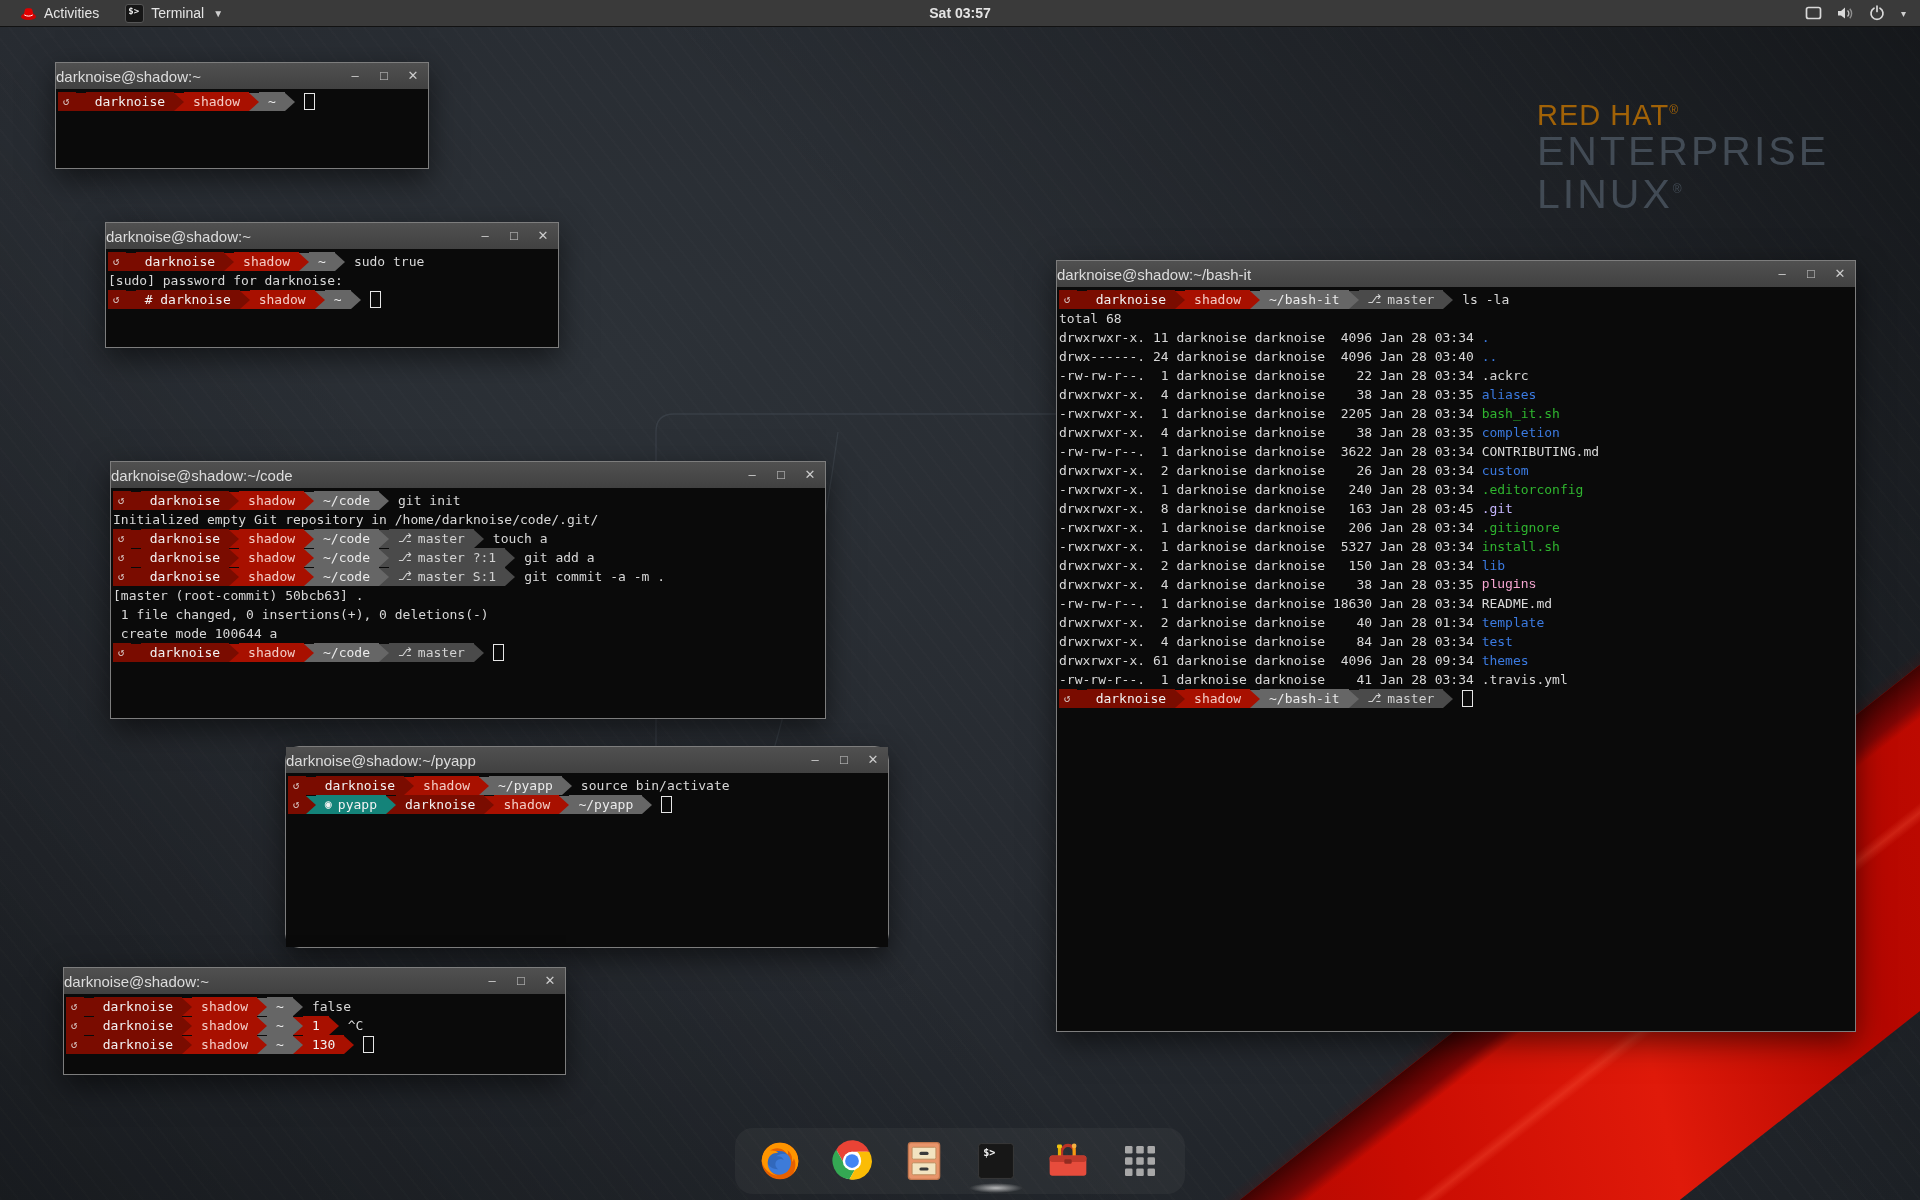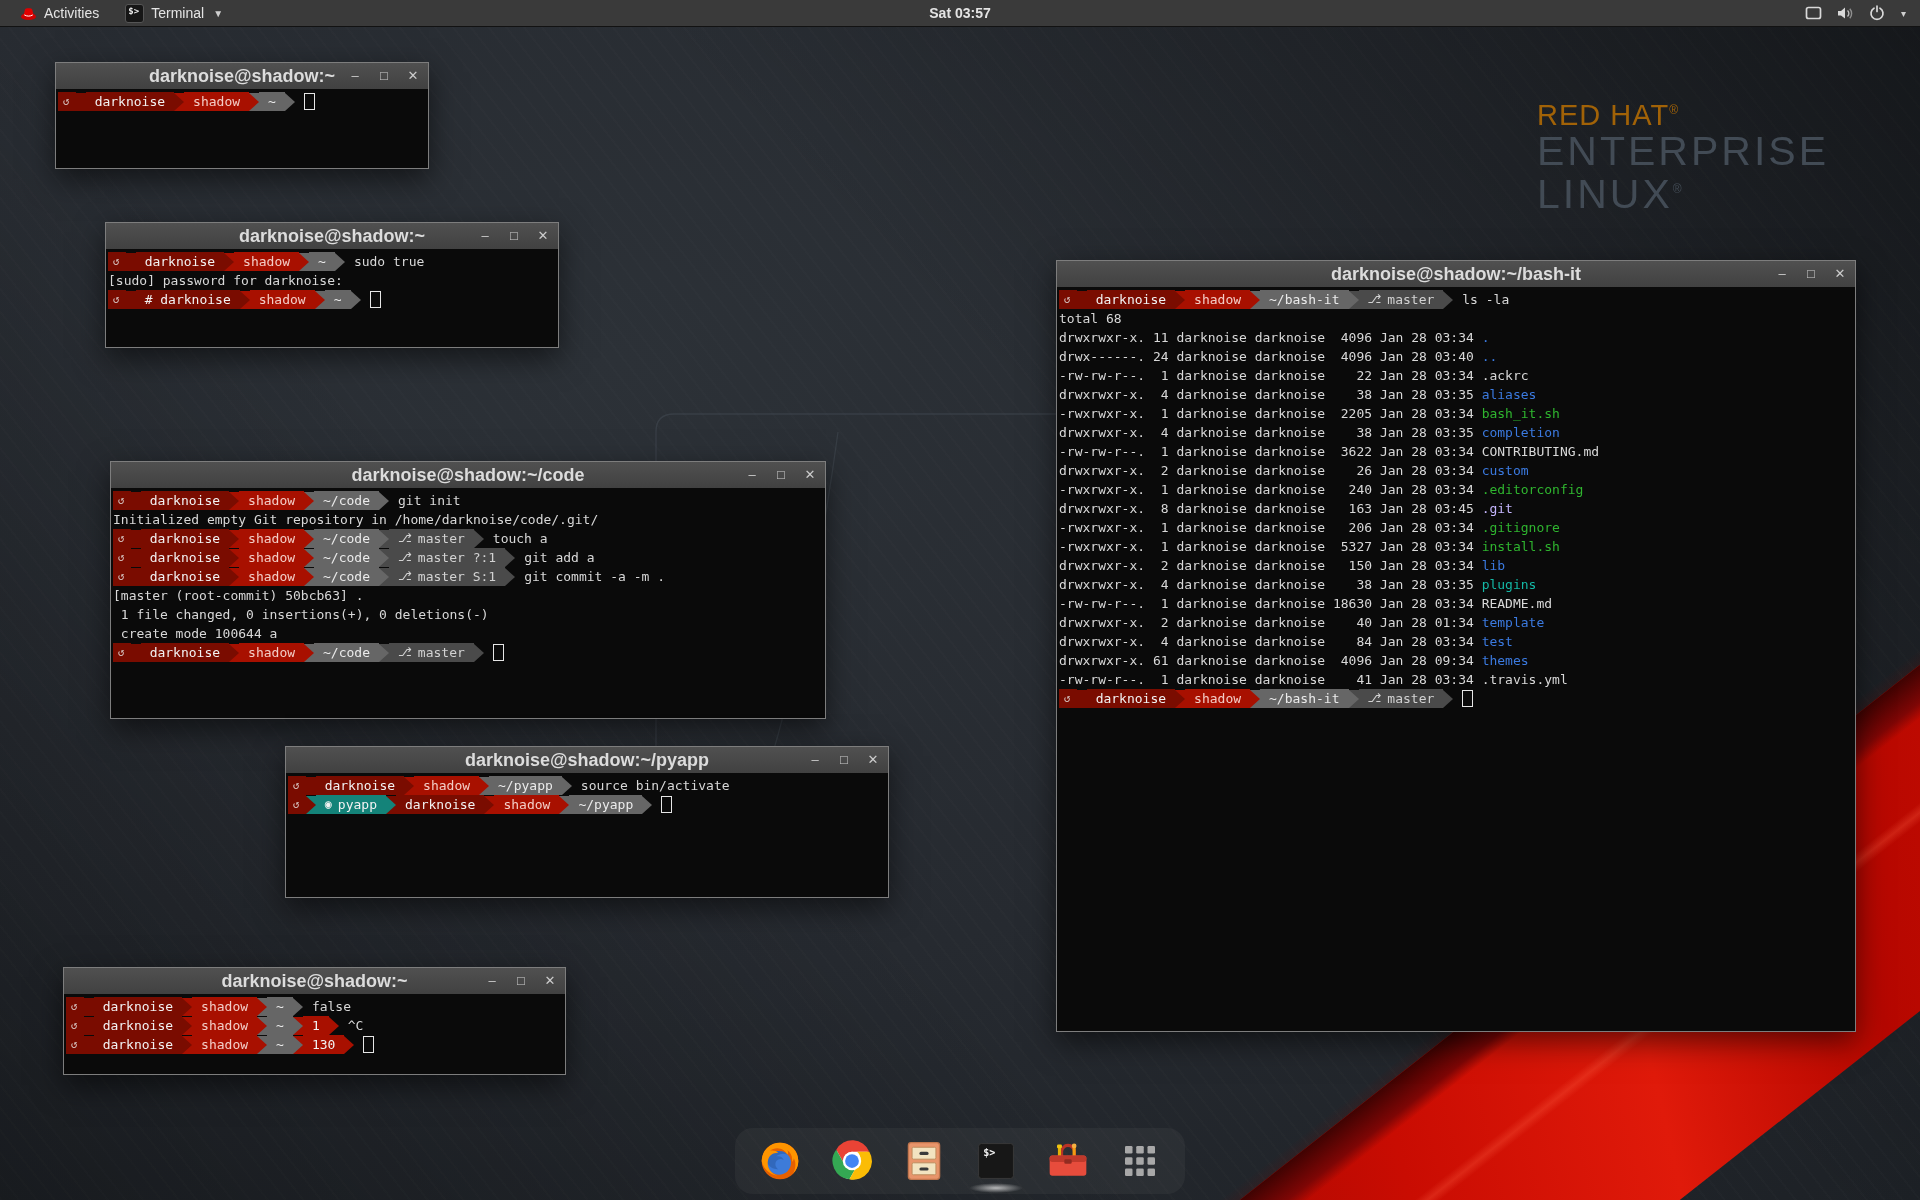--- a/index.html
+++ b/index.html
@@ -39,39 +39,39 @@
     background:linear-gradient(115deg,#8e0400,#c90c02 28%,#e01a0a 46%,#b50700 62%,#cd0f03 82%,#9a0500);}
   .rb-main:before{content:"";position:absolute;left:0;top:0;width:100%;height:42px;
     background:linear-gradient(#3f0302,#7e0605 70%,rgba(126,6,5,0));}
   .rb-main:after{content:"";position:absolute;left:0;top:108px;width:100%;height:16px;
     background:linear-gradient(rgba(255,90,60,0),rgba(255,96,66,.30),rgba(255,90,60,0));}
   
   .term{position:absolute;z-index:5;border:1px solid #7d7d7d;box-shadow:0 10px 28px rgba(0,0,0,.55);
     background:#0a0a0a;box-sizing:border-box;}
   .tbar{height:26px;background:linear-gradient(#505050,#414141);border-bottom:1px solid #262626;
     position:relative;display:flex;align-items:center;}
-  .ttl{position:absolute;left:0;right:0;text-align:center;font-weight:bold;font-size:18px;color:#dcdcdc;pointer-events:none;}
+  .ttl{position:absolute;left:0;right:0;font-weight:normal;font-size:15px;color:#dcdcdc;pointer-events:none;}
   .wbtns{position:absolute;right:8px;top:0;height:26px;display:flex;align-items:center;gap:15px;}
   .wb{color:#cccccc;font-size:13px;line-height:26px;width:14px;text-align:center;cursor:default;}
   .tbody{position:absolute;left:0;top:26px;right:0;bottom:0;background:#0a0a0a;padding:3px 2px;
     overflow:hidden;font:13px/19px "DejaVu Sans Mono","DejaVu Sans",monospace;color:#d8d8d8;}
   .tline{display:flex;align-items:center;height:19px;white-space:pre;}
   .tout{white-space:pre;}
   .seg{display:inline-flex;align-items:center;height:19px;padding:0 9px;white-space:pre;}
   .picon-seg{display:inline-flex;align-items:center;height:19px;padding:0 6px 0 5px;font-size:11px;}
   .parrow{width:0;height:0;border-top:9.5px solid transparent;border-bottom:9.5px solid transparent;
     border-left:10px solid transparent;flex:0 0 auto;}
   .cmd{margin-left:9px;white-space:pre;}
   .cursor{display:inline-block;width:9px;height:15px;border:1.5px solid #e6e6e6;margin-left:9px;background:transparent;}
   .seg .gicon,.seg .vicon{margin-right:6px;font-size:12px;}
   
   #term0{left:55px;top:62px;width:374px;height:107px;}
   #term1{left:105px;top:222px;width:454px;height:126px;}
   #term2{left:110px;top:461px;width:716px;height:258px;}
-  #term3{left:285px;top:746px;width:604px;height:152px;}
+  #term3{left:285px;top:746px;width:604px;height:202px;border-radius:14px;}
   #term4{left:63px;top:967px;width:503px;height:108px;}
   #term5{left:1056px;top:260px;width:800px;height:772px;}
   
   .dock{position:absolute;left:50%;transform:translateX(-50%);bottom:6px;z-index:8;
     display:flex;align-items:center;gap:26px;padding:10px 22px;border-radius:18px;
     background:rgba(130,130,130,.10);}
   .dock-item{width:46px;height:46px;position:relative;display:flex;align-items:center;justify-content:center;}
   .dock-item svg{display:block;}
   .run-glow{position:absolute;left:50%;transform:translateX(-50%);bottom:-9px;width:54px;height:10px;border-radius:50%;
     background:radial-gradient(ellipse at center, rgba(230,230,230,.75), rgba(230,230,230,0) 70%);}
@@ -230,21 +230,21 @@
       <div class="tline"><span class="tout">drwxrwxr-x.  4 darknoise darknoise    38 Jan 28 03:35 </span><span class="tout" style="color: rgb(59, 122, 224);">aliases</span></div>
       <div class="tline"><span class="tout">-rwxrwxr-x.  1 darknoise darknoise  2205 Jan 28 03:34 </span><span class="tout" style="color: rgb(47, 181, 47);">bash_it.sh</span></div>
       <div class="tline"><span class="tout">drwxrwxr-x.  4 darknoise darknoise    38 Jan 28 03:35 </span><span class="tout" style="color: rgb(59, 122, 224);">completion</span></div>
       <div class="tline"><span class="tout">-rw-rw-r--.  1 darknoise darknoise  3622 Jan 28 03:34 </span><span class="tout" style="color: rgb(216, 216, 216);">CONTRIBUTING.md</span></div>
       <div class="tline"><span class="tout">drwxrwxr-x.  2 darknoise darknoise    26 Jan 28 03:34 </span><span class="tout" style="color: rgb(59, 122, 224);">custom</span></div>
       <div class="tline"><span class="tout">-rwxrwxr-x.  1 darknoise darknoise   240 Jan 28 03:34 </span><span class="tout" style="color: rgb(47, 181, 47);">.editorconfig</span></div>
       <div class="tline"><span class="tout">drwxrwxr-x.  8 darknoise darknoise   163 Jan 28 03:45 </span><span class="tout" style="color: #c4b5fd;">.git</span></div>
       <div class="tline"><span class="tout">-rwxrwxr-x.  1 darknoise darknoise   206 Jan 28 03:34 </span><span class="tout" style="color: rgb(47, 181, 47);">.gitignore</span></div>
       <div class="tline"><span class="tout">-rwxrwxr-x.  1 darknoise darknoise  5327 Jan 28 03:34 </span><span class="tout" style="color: rgb(47, 181, 47);">install.sh</span></div>
       <div class="tline"><span class="tout">drwxrwxr-x.  2 darknoise darknoise   150 Jan 28 03:34 </span><span class="tout" style="color: rgb(59, 122, 224);">lib</span></div>
-      <div class="tline"><span class="tout">drwxrwxr-x.  4 darknoise darknoise    38 Jan 28 03:35 </span><span class="tout" style="color: #14b8a6;">plugins</span></div>
+      <div class="tline"><span class="tout">drwxrwxr-x.  4 darknoise darknoise    38 Jan 28 03:35 </span><span class="tout" style="color: #f9a8d4; font-family: Liberation Mono, monospace;">plugins</span></div>
       <div class="tline"><span class="tout">-rw-rw-r--.  1 darknoise darknoise 18630 Jan 28 03:34 </span><span class="tout" style="color: rgb(216, 216, 216);">README.md</span></div>
       <div class="tline"><span class="tout">drwxrwxr-x.  2 darknoise darknoise    40 Jan 28 01:34 </span><span class="tout" style="color: rgb(59, 122, 224);">template</span></div>
       <div class="tline"><span class="tout">drwxrwxr-x.  4 darknoise darknoise    84 Jan 28 03:34 </span><span class="tout" style="color: rgb(59, 122, 224);">test</span></div>
       <div class="tline"><span class="tout">drwxrwxr-x. 61 darknoise darknoise  4096 Jan 28 09:34 </span><span class="tout" style="color: rgb(59, 122, 224);">themes</span></div>
       <div class="tline"><span class="tout">-rw-rw-r--.  1 darknoise darknoise    41 Jan 28 03:34 </span><span class="tout" style="color: rgb(216, 216, 216);">.travis.yml</span></div>
       <div class="tline"><span class="picon-seg" style="background: rgb(122, 12, 0); color: rgb(216, 201, 197);">↺</span><span class="parrow" style="border-left-color: rgb(122, 12, 0); border-bottom-color: rgb(122, 12, 0); border-top-color: rgb(122, 12, 0);"></span><span class="seg" style="background: rgb(122, 12, 0); color: rgb(242, 242, 242);">darknoise</span><span class="parrow" style="border-bottom-color: rgb(168, 16, 0); border-top-color: rgb(168, 16, 0); border-left-color: rgb(122, 12, 0);"></span><span class="seg" style="background: rgb(168, 16, 0); color: rgb(243, 205, 198);">shadow</span><span class="parrow" style="border-bottom-color: rgb(102, 102, 102); border-top-color: rgb(102, 102, 102); border-left-color: rgb(168, 16, 0);"></span><span class="seg" style="background: rgb(102, 102, 102); color: rgb(235, 235, 235);">~/bash-it</span><span class="parrow" style="border-bottom-color: rgb(74, 74, 74); border-top-color: rgb(74, 74, 74); border-left-color: rgb(102, 102, 102);"></span><span class="seg" style="background: rgb(74, 74, 74); color: rgb(210, 210, 210);"><span class="gicon">⎇</span>master</span><span class="parrow" style="border-bottom-color: transparent; border-top-color: transparent; border-left-color: rgb(74, 74, 74);"></span><span class="cursor"></span></div>
     </div>
 </div>
 
 <div class="dock">

